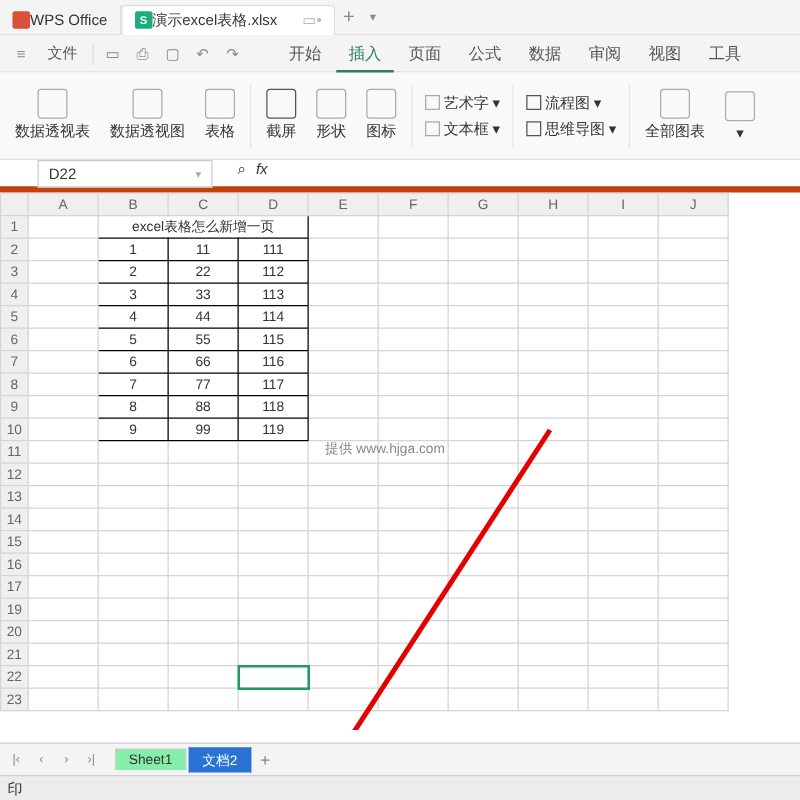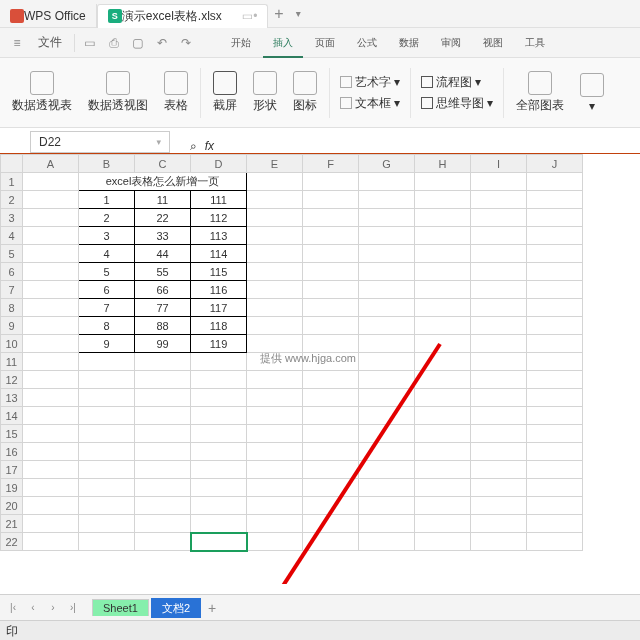--- a/index.html
+++ b/index.html
@@ -8,32 +8,32 @@
 .tt-tab{height:24px;margin-top:4px;padding:0 10px;display:flex;align-items:center;gap:0;border-right:1px solid #ddd;font-size:11px;color:#666}
 .tt-tab.active{background:#fff;border-top:1px solid #ddd;border-left:1px solid #ddd;border-right:1px solid #ddd;border-radius:3px 3px 0 0}
 .wps-logo{width:14px;height:14px;background:#d94f3a;border-radius:2px;display:inline-block}
 .dk-ico{width:14px;height:14px;background:#e94b35;border-radius:7px;display:inline-block}
 .xls-ico{width:14px;height:14px;background:#1aad7e;color:#fff;font-size:9px;font-weight:bold;text-align:center;line-height:14px;border-radius:2px;display:inline-block}
 .plus{padding:0 6px;color:#888;font-size:16px}
 .menubar{height:30px;background:#f4f4f4;display:flex;align-items:center;gap:2px;padding:0 6px;border-bottom:1px solid #e0e0e0}
 .mb-ico{width:22px;height:22px;display:flex;align-items:center;justify-content:center;color:#888;border-radius:3px}
 .mb-sep{width:1px;height:18px;background:#ddd;margin:0 2px}
 .mb-file{padding:0 8px;font-size:12px;color:#555}
-.mb-tab{padding:0 10px;height:30px;line-height:30px;font-size:10px;color:#555}
+.mb-tab{padding:0 10px;height:30px;line-height:30px;font-size:13px;color:#555}
 .mb-tab.active{color:#2e7d5e;border-bottom:2px solid #2e7d5e;font-weight:500}
 .ribbon{height:70px;background:#f9f9f9;border-bottom:1px solid #e0e0e0;display:flex;align-items:center;padding:4px 6px;gap:4px}
 .rb-btn{display:flex;flex-direction:column;align-items:center;justify-content:center;padding:2px 6px;gap:2px;color:#888;font-size:10px;min-width:36px}
 .rb-btn .ico{width:24px;height:24px;border:1.5px solid #aaa;border-radius:3px}
 .rb-btn.dark{color:#444}
 .rb-btn.dark .ico{border-color:#555}
 .rb-sep{width:1px;height:50px;background:#e5e5e5;margin:0 2px}
 .rb-mini{display:flex;flex-direction:column;gap:2px}
 .rb-mini>div{font-size:10px;color:#888;display:flex;align-items:center;gap:3px;padding:1px 4px}
 .rb-mini .mi{width:12px;height:12px;border:1px solid #aaa}
-.namebox-row{height:26px;background:#fff;border-bottom:1px solid #c2410c;display:flex;align-items:flex-end}
+.namebox-row{height:26px;background:#fff;border-bottom:5px solid #c2410c;display:flex;align-items:flex-start}
 .namebox{width:140px;height:22px;margin-left:30px;border:1px solid #ccc;background:#fff;padding:0 8px;line-height:20px;font-size:11px;display:flex;align-items:center;justify-content:space-between}
 .fx-area{margin-left:20px;display:flex;align-items:center;gap:8px;color:#aaa;font-size:11px}
 .grid-wrap{position:relative;height:430px;overflow:hidden}
 .grid{border-collapse:collapse;table-layout:fixed}
 .grid th,.grid td{border:1px solid #d4d4d4;height:18px;font-size:11px;font-weight:normal;text-align:center;background:#fff}
 .grid th{background:#efefef;color:#666}
 .grid .rh{width:22px;background:#efefef;color:#666}
 .grid .ch{width:56px}
 .grid .corner{width:22px;background:#efefef}
 .sel{outline:2px solid #1a9e5c;outline-offset:-1px}
@@ -437,20 +437,33 @@
           <td class=""></td>
           <td class=""></td>
           <td class=" sel"></td>
           <td class=""></td>
           <td class=""></td>
           <td class=""></td>
           <td class=""></td>
           <td class=""></td>
           <td class=""></td>
         </tr>
+        <tr>
+          <th class="rh">23</th>
+          <td class=""></td>
+          <td class=""></td>
+          <td class=""></td>
+          <td class=""></td>
+          <td class=""></td>
+          <td class=""></td>
+          <td class=""></td>
+          <td class=""></td>
+          <td class=""></td>
+          <td class=""></td>
+        </tr>
       </tbody>
     </table>
   <div class="watermark" id="wm" style="left: 260px; top: 197px;">提供 www.hjga.com</div>
   <svg class="arrow" style="left:140px;top:180px" width="320" height="420">
     <defs>
         <marker id="ah" markerWidth="10" markerHeight="10" refX="2" refY="3" orient="auto">
           <path d="M0,0 L0,6 L8,3 z" fill="#e30000"></path>
         </marker>
       </defs>
     <line x1="300" y1="10" x2="50" y2="395" stroke="#e30000" stroke-width="4" marker-end="url(#ah)"></line>

